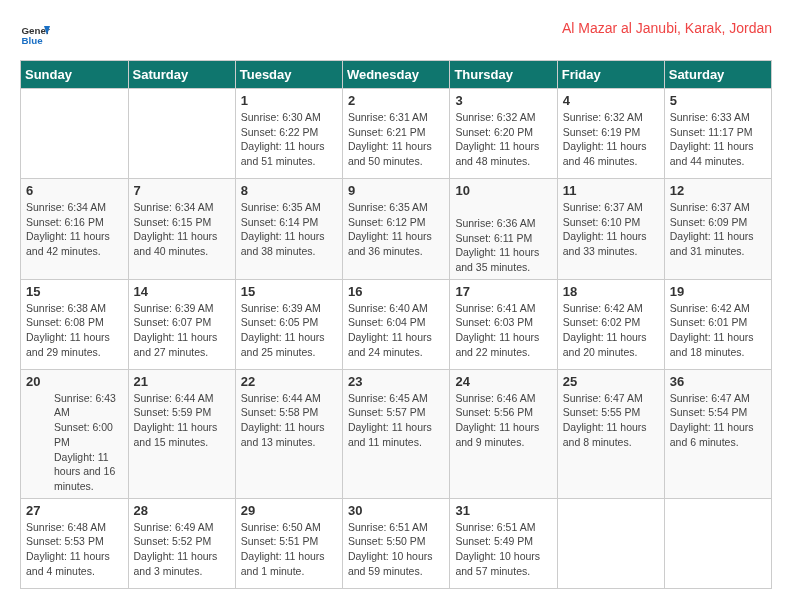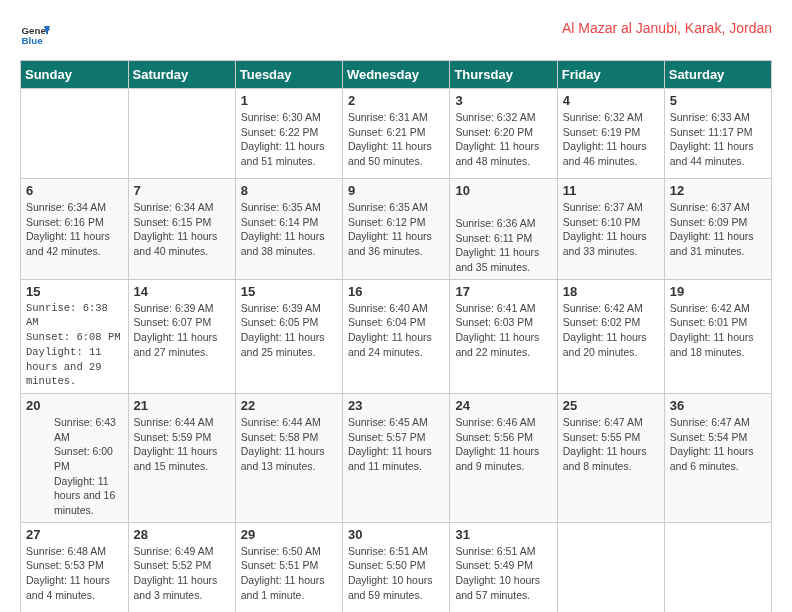--- a/index.html
+++ b/index.html
@@ -185,21 +185,21 @@
         <td>
           <span class="day-number">12</span>
           <div class="day-info" style="white-space: pre-line;">Sunrise: 6:37 AM
 Sunset: 6:09 PM
 Daylight: 11 hours and 31 minutes.</div>
         </td>
       </tr>
       <tr>
         <td>
           <span class="day-number">15</span>
-          <div class="day-info" style="white-space: pre-line; font-family: Liberation Mono, monospace;">Sunrise: 6:38 AM
+          <div class="day-info" style="white-space: pre-line;">Sunrise: 6:38 AM
 Sunset: 6:08 PM
 Daylight: 11 hours and 29 minutes.</div>
         </td>
         <td>
           <span class="day-number">14</span>
           <div class="day-info" style="white-space: pre-line;">Sunrise: 6:39 AM
 Sunset: 6:07 PM
 Daylight: 11 hours and 27 minutes.</div>
         </td>
         <td>

